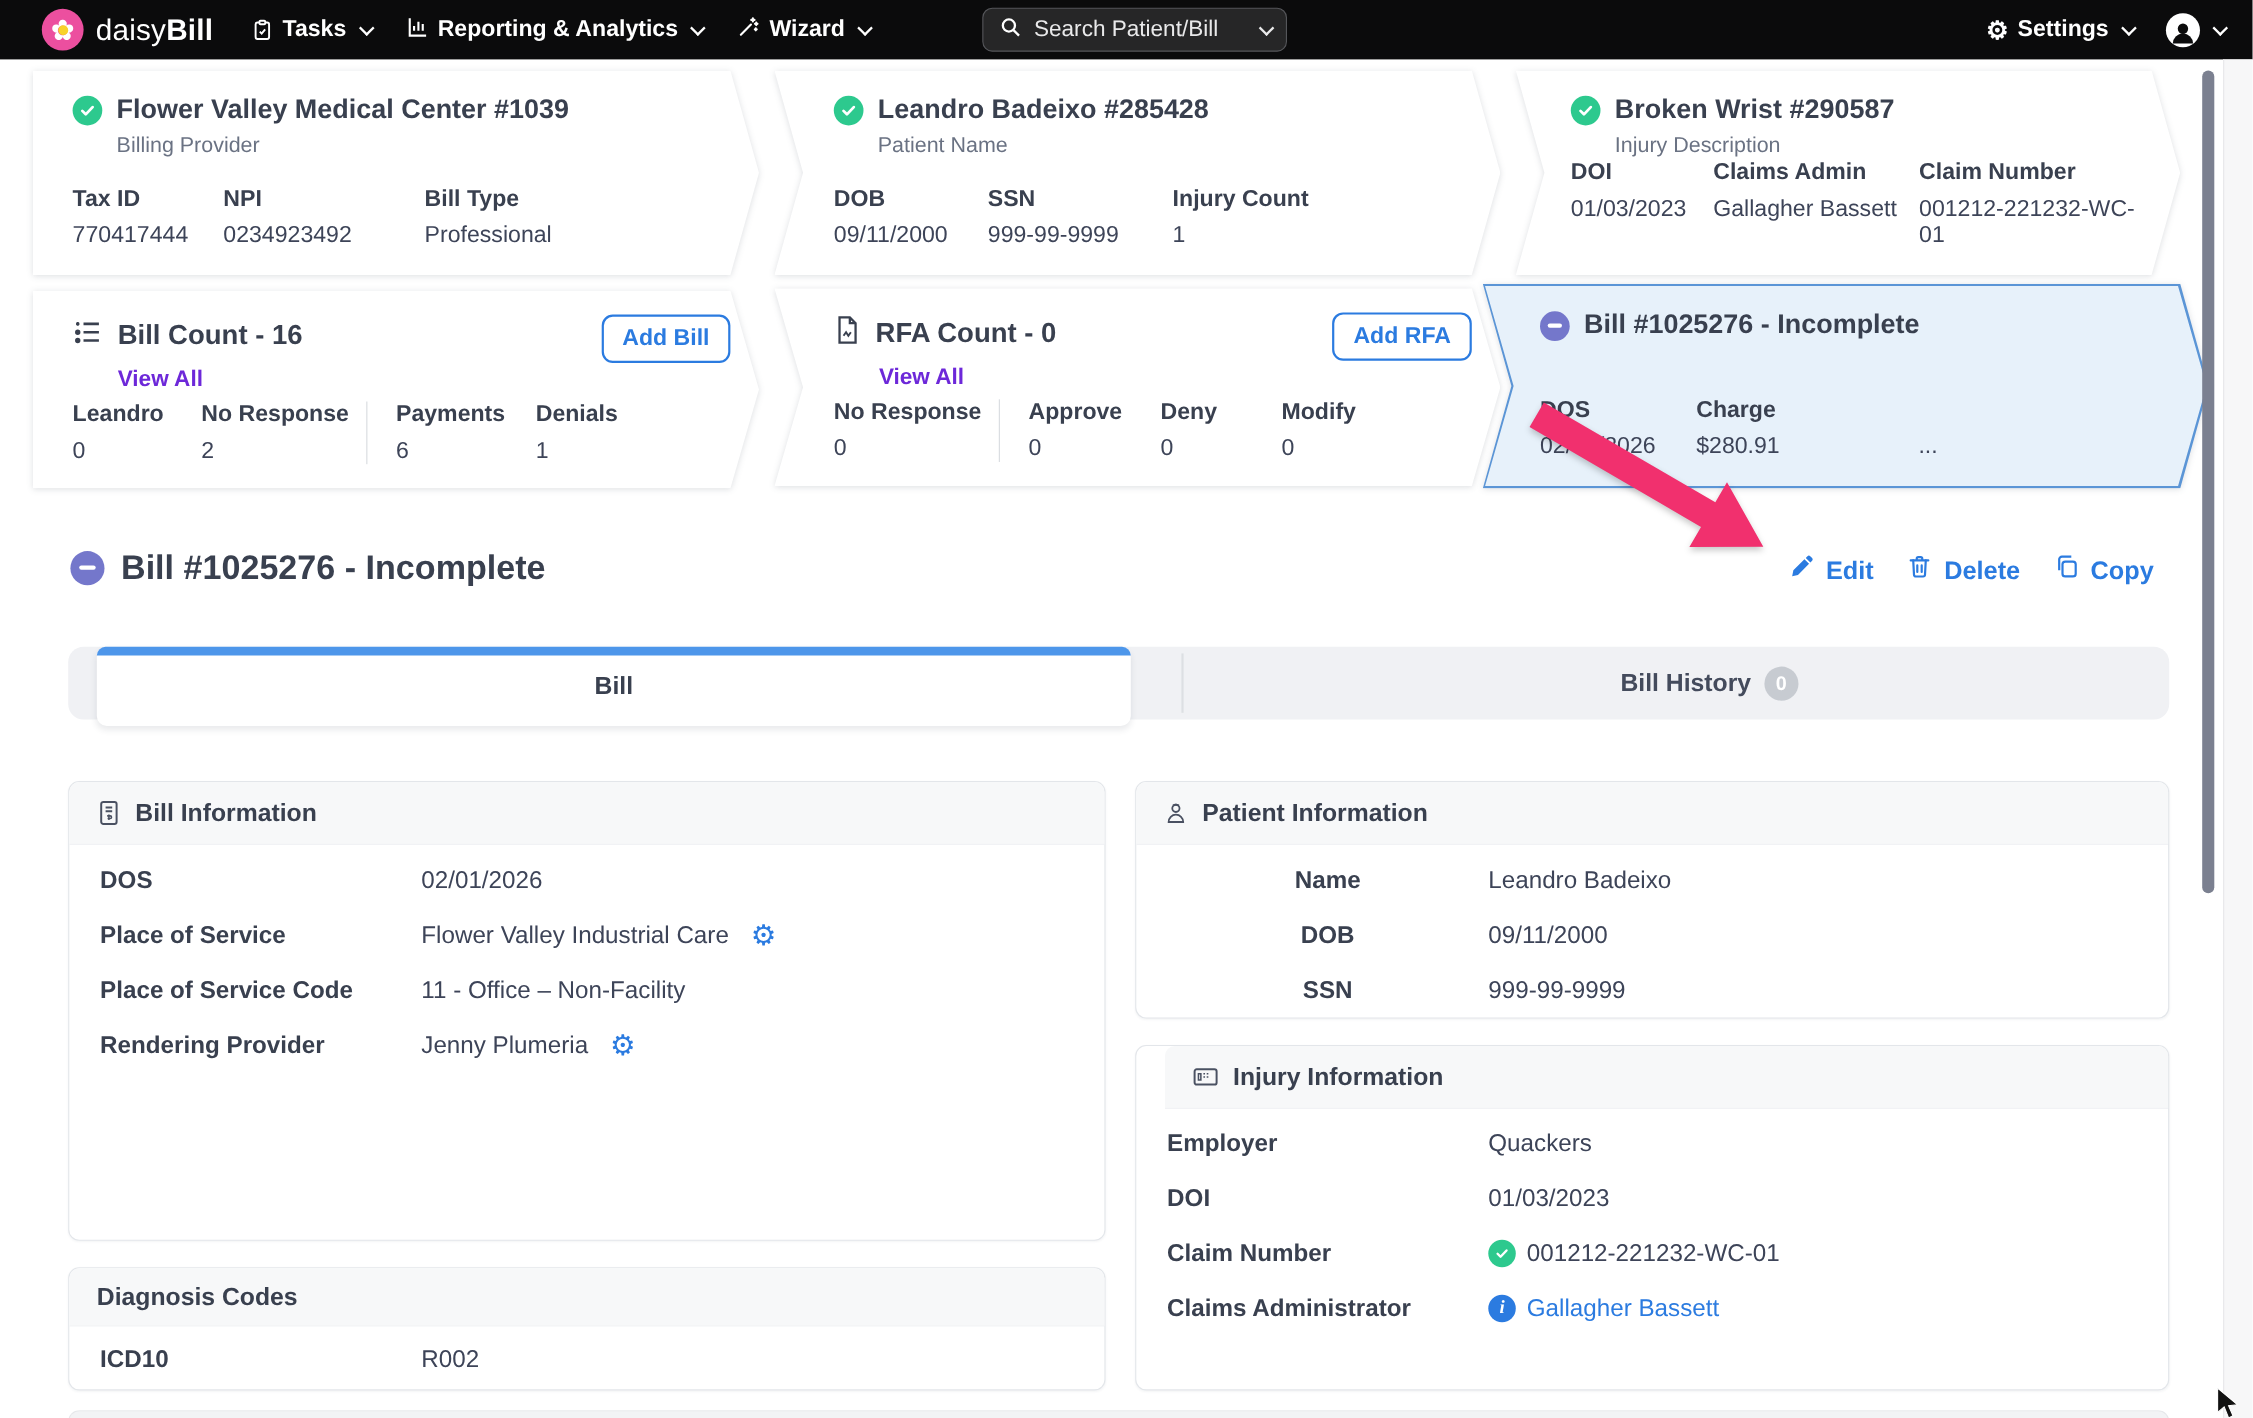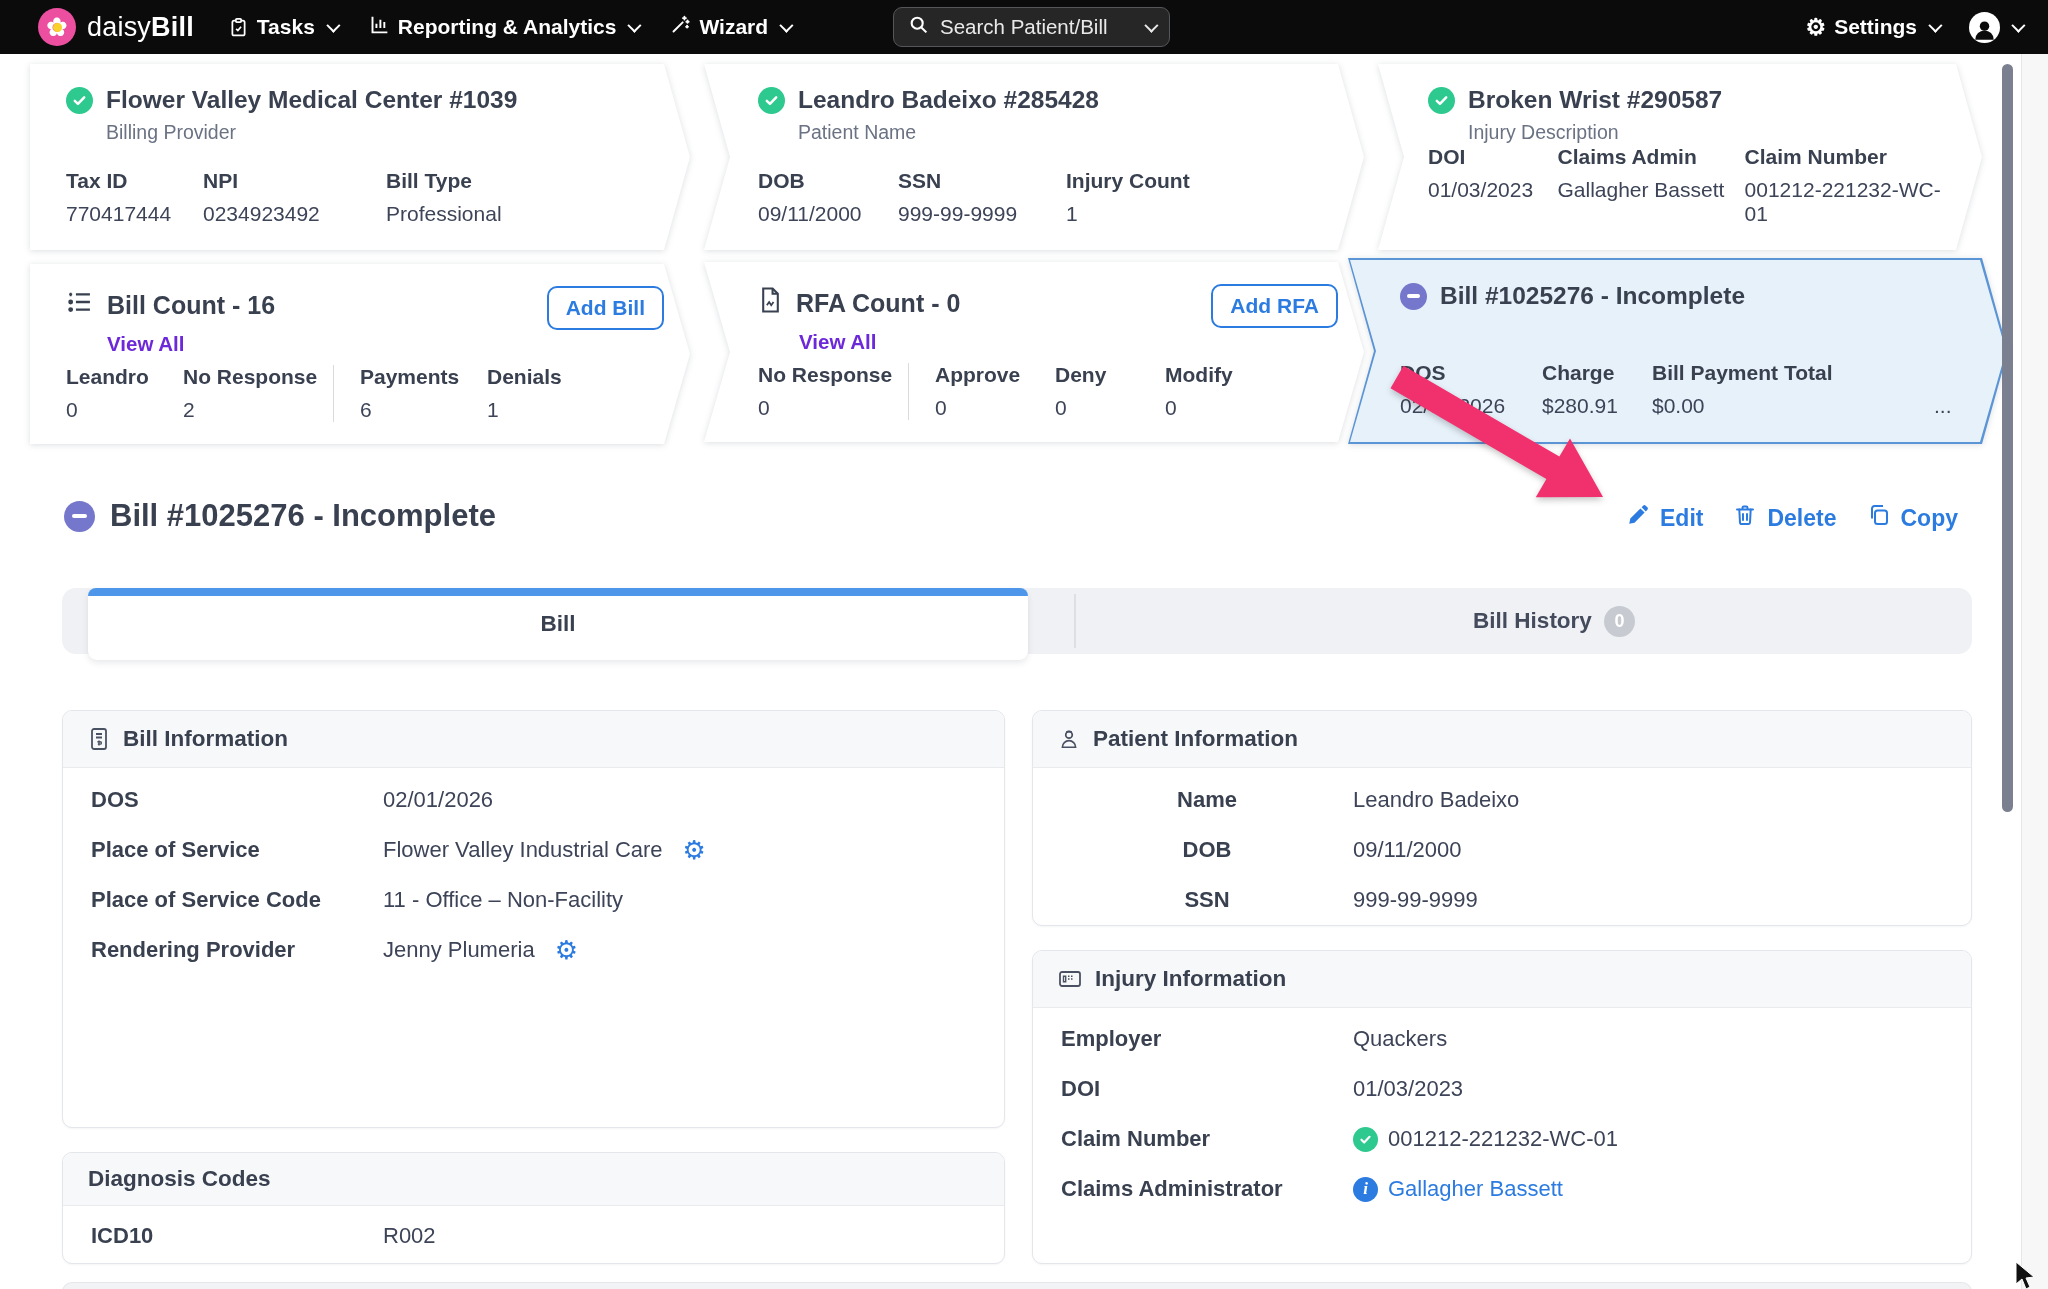--- a/index.html
+++ b/index.html
@@ -361,24 +361,20 @@
       </div>
       <div class="fields billStats" style="left:52px;bottom:26px;">
         <div class="fld f0">
           <div class="lbl">DOS</div>
           <div class="val">02/01/2026</div>
         </div>
         <div class="fld f1">
           <div class="lbl">Charge</div>
           <div class="val">$280.91</div>
         </div>
-        <div class="fld f2">
-          <div class="lbl">Bill Payment Total</div>
-          <div class="val">$0.00</div>
-        </div>
         <div class="moreDots">...</div>
       </div>
     </div>
   </div>
 
   <div class="pageHead">
     <span class="minus">
         <span class="bar"></span>
       </span>
     <span class="pageTitle">Bill #1025276 - Incomplete</span>
@@ -477,21 +473,21 @@
     <div class="irow" style="top:126px;">
       <span class="rl">DOB</span>
       <span class="rv">09/11/2000</span>
     </div>
     <div class="irow" style="top:176px;">
       <span class="rl">SSN</span>
       <span class="rv">999-99-9999</span>
     </div>
   </div>
 
-  <div class="card" style="left:1032px;top:950px;width:940px;height:314px;">
+  <div class="card" style="left:1032px;top:950px;width:940px;height:314px;padding-left:26px;">
     <div class="cardH">
       <span class="cardIcon">
         <svg width="24" height="22" viewBox="0 0 24 22" fill="none" stroke="#4a5162" stroke-width="1.8">
             <rect x="2" y="4" width="20" height="14" rx="2"></rect>
             <path d="M10 8.2h1.5M13 8.2h1.5M10 11h1.5M13 11h1.5" stroke-width="1.4"></path>
             <path d="M5.5 8.2h2.2v5.6H5.5z" stroke-width="1.4"></path>
           </svg>
       </span>
       <span>Injury Information</span>
     </div>

